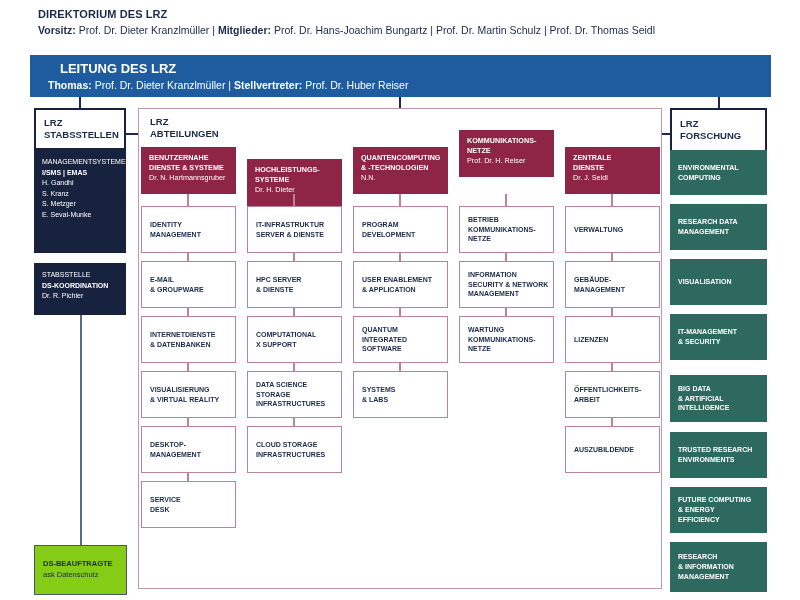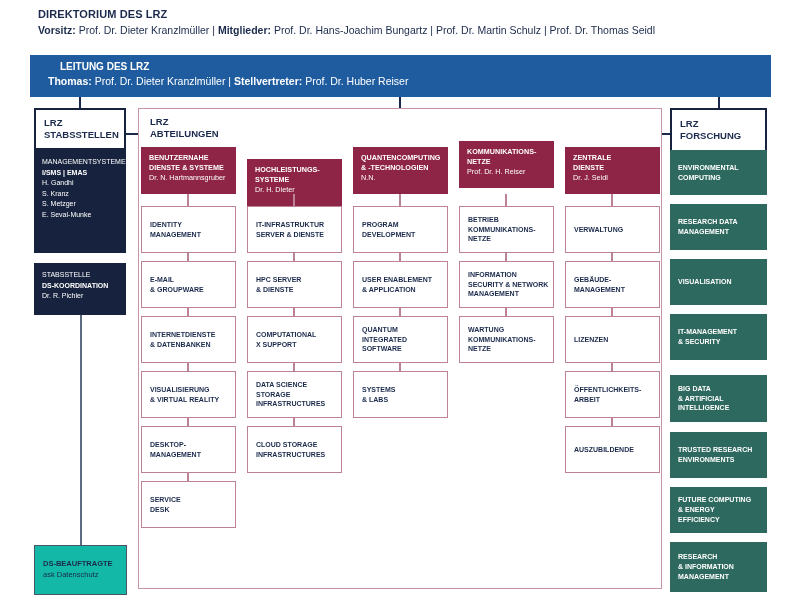--- a/index.html
+++ b/index.html
@@ -9,21 +9,21 @@
   .pre{white-space:pre-line;}
 
   
   .tophdr{position:absolute;left:38px;top:8px;color:#1b2a4c;}
   .tophdr .t{font-size:11px;font-weight:bold;letter-spacing:.1px;}
   .tophdr .l{font-size:10.5px;margin-top:4px;}
 
   
   .bar{position:absolute;left:30px;top:55px;width:741px;height:42px;background:#1f5c9f;
        color:#fff;box-sizing:border-box;padding:6px 0 0 18px;}
-  .bar .t{font-size:10px;font-weight:bold;padding-left:12px;}
+  .bar .t{font-size:13px;font-weight:bold;padding-left:12px;}
   .bar .l{font-size:10.5px;margin-top:3px;}
 
   
   .vline,.hline{position:absolute;}
   .navy-line{background:#1b2a4c;}
   .gray-line{background:#5d6b80;}
   .pink-line{background:#bd8298;}
 
   
   .sechdr{position:absolute;background:#fff;border:2px solid #17233e;box-sizing:border-box;
@@ -50,21 +50,21 @@
   .unit{position:absolute;width:95px;height:47px;background:#fff;border:1px solid #bd8298;
         box-sizing:border-box;display:flex;align-items:center;padding:2px 2px 2px 8px;
         font-size:7px;font-weight:bold;color:#1b2a4c;line-height:1.4;}
 
   
   .area{position:absolute;left:670px;width:97px;background:#2d695e;color:#fff;
         box-sizing:border-box;display:flex;align-items:center;padding:2px 3px 2px 8px;
         font-size:7px;font-weight:bold;line-height:1.4;}
 
   
-  .dsbox{position:absolute;left:34px;top:545px;width:93px;height:50px;background:#14b8a6;
+  .dsbox{position:absolute;left:34px;top:545px;width:93px;height:50px;background:#84cc16;
          border:1.5px solid #4a5568;box-sizing:border-box;color:#1b2a4c;
          padding:12px 0 0 8px;font-size:7.5px;line-height:1.5;}
 </style>
 </head>
 <body>
 
 <div class="canvas">
 
   <div class="tophdr">
     <div class="t">DIREKTORIUM DES LRZ</div>
@@ -180,21 +180,21 @@
   <div class="unit pre" style="left:353px;top:261px;">USER ENABLEMENT
 &amp; APPLICATION</div>
   <div class="vline pink-line" style="left:399px;top:308px;width:1.5px;height:8px;"></div>
   <div class="unit pre" style="left:353px;top:316px;">QUANTUM
 INTEGRATED
 SOFTWARE</div>
   <div class="vline pink-line" style="left:399px;top:363px;width:1.5px;height:8px;"></div>
   <div class="unit pre" style="left:353px;top:371px;">SYSTEMS
 &amp; LABS</div>
 
-  <div class="dept" style="left:459px;top:141px;">
+  <div class="dept" style="left:459px;top:130px;">
     <div class="dt pre">KOMMUNIKATIONS-
 NETZE</div>
     <div class="dh">Prof. Dr. H. Reiser</div>
   </div>
   <div class="vline pink-line" style="left:505px;top:194px;width:1.5px;height:12px;"></div>
   <div class="unit pre" style="left:459px;top:206px;">BETRIEB
 KOMMUNIKATIONS-
 NETZE</div>
   <div class="vline pink-line" style="left:505px;top:253px;width:1.5px;height:8px;"></div>
   <div class="unit pre" style="left:459px;top:261px;">INFORMATION

